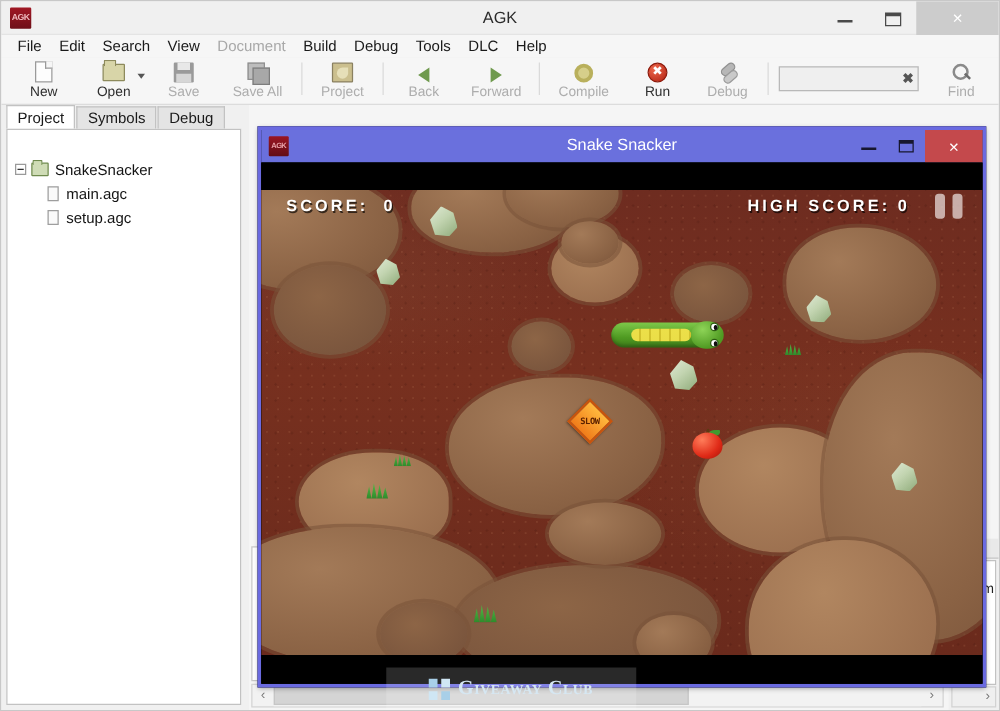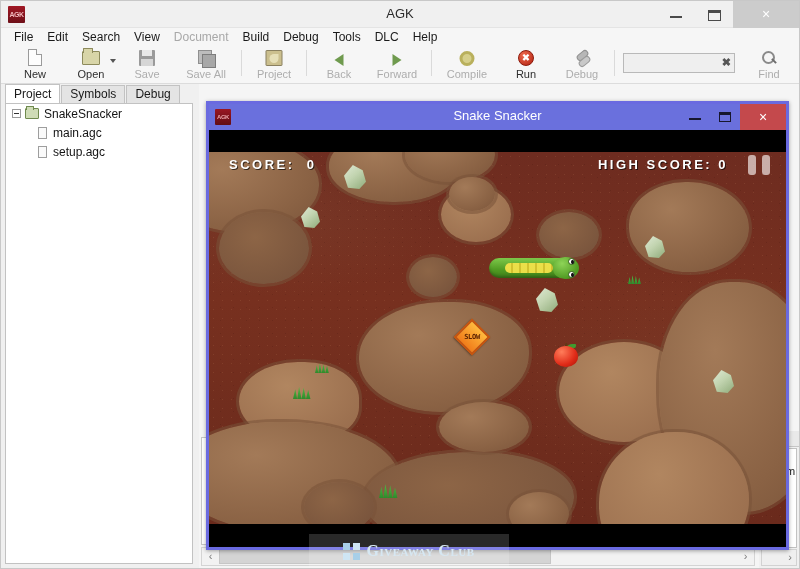--- a/index.html
+++ b/index.html
@@ -187,21 +187,21 @@
   }
   .tab {
     height: 18px; line-height: 17px; padding: 0 8px; font-size: 12px; color: #1a1a1a;
     background: #e4e4e4; border: 1px solid #c2c2c2; border-bottom: none; margin-right: 1px;
     cursor: default;
   }
   .tab.active { background: #ffffff; height: 19px; line-height: 18px; }
   .treebox {
     position: absolute; top: 19px; left: 4px; right: 6px; bottom: 4px;
     background: #ffffff; border: 1px solid #c2c2c2;
-    padding: 0 0 0 0; overflow: hidden;
+    padding: 22px 0 0 0; overflow: hidden;
   }
   .tree-row { height: 19px; display: flex; align-items: center; font-size: 12px; color: #141414; cursor: default; }
   .tree-row.root { padding-left: 6px; }
   .tree-row.child { padding-left: 32px; }
   .expander {
     width: 9px; height: 9px; border: 1px solid #9a9a9a; background: #fff;
     margin-right: 4px; position: relative; flex: 0 0 auto;
   }
   .expander:before {
     content: ""; position: absolute; left: 1px; top: 3px; width: 5px; height: 1px; background: #333;

